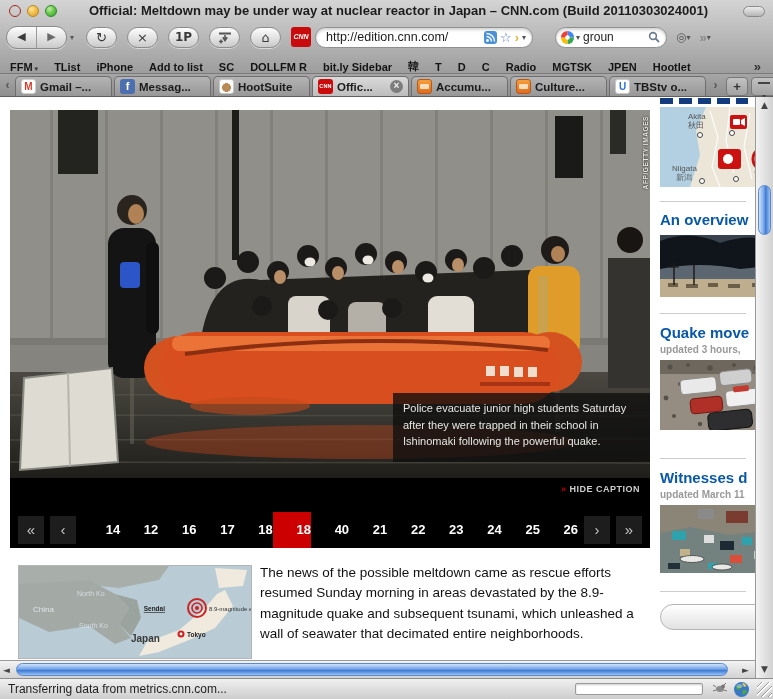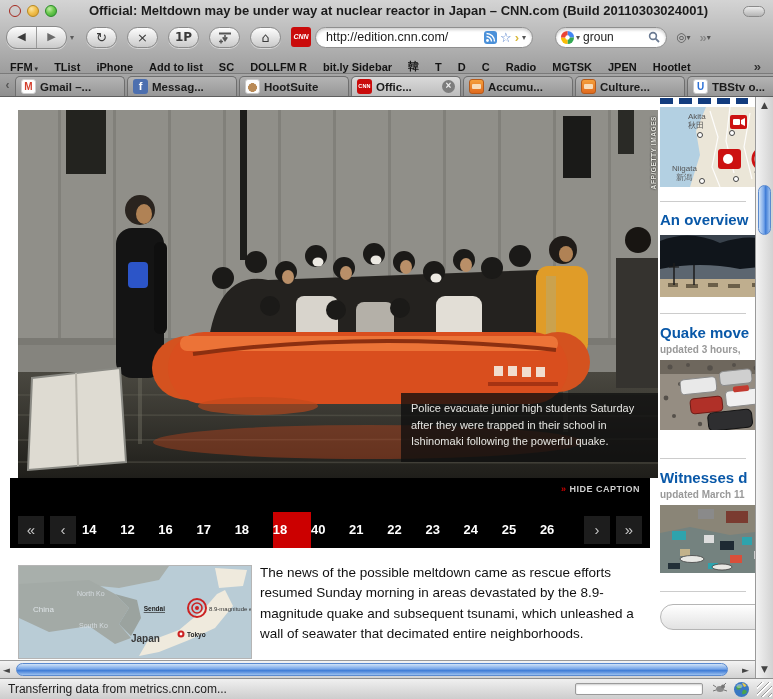--- a/index.html
+++ b/index.html
@@ -47,21 +47,21 @@
   .more-ic{font-size:13px;font-weight:bold;color:#8a8a8a;}
   
   .bmbar{position:relative;height:22px;display:flex;align-items:flex-end;padding:0 12px 0 10px;gap:16px;}
   .bm{font-size:11px;font-weight:bold;color:#141414;white-space:nowrap;flex:none;}
   .bm-caret{font-size:7px;color:#333;margin-left:2px;font-family:"DejaVu Sans",sans-serif;}
   .bm-overflow{margin-left:auto;font-size:13px;font-weight:bold;color:#333;}
   
   .tabbar{position:absolute;top:74px;left:0;width:773px;height:23px;display:flex;align-items:flex-end;
           background:linear-gradient(#a6a6a6,#8e8e8e);border-bottom:1px solid #5f5f5f;box-sizing:border-box;}
   .tab-scroll{width:15px;text-align:center;font-size:12px;color:#555;line-height:22px;flex:none;font-weight:bold;}
-  .tab{display:flex;align-items:center;height:20px;width:110px;box-sizing:border-box;flex:none;
+  .tab{display:flex;align-items:center;height:20px;width:97px;box-sizing:border-box;flex:none;
        margin-right:2px;padding:0 5px;border:1px solid #6e6e6e;border-bottom:none;border-radius:5px 5px 0 0;
        background:linear-gradient(#b4b4b4,#979797);}
   .tab.active{background:linear-gradient(#dadada,#bdbdbd);}
   .tlabel{flex:1;font-size:11.5px;font-weight:bold;color:#1b1b1b;white-space:nowrap;overflow:hidden;}
   .tab-close{flex:none;width:13px;height:13px;border-radius:50%;background:#7d7d7d;color:#f0f0f0;
              text-align:center;line-height:12px;font-size:10px;font-weight:bold;margin-left:3px;}
   .ticon{display:inline-block;width:15px;height:15px;border-radius:3px;margin-right:4px;flex:none;
          text-align:center;font-weight:bold;box-sizing:border-box;}
   .ticon-gmail{background:#fff;border:1px solid #d0d0d0;}
   .ticon-gmail::after{content:"M";color:#d43f2d;font-size:10px;line-height:13px;display:block;}
@@ -76,36 +76,36 @@
   .ticon-ustream{background:#fff;border:1px solid #c8c8c8;}
   .ticon-ustream::after{content:"U";color:#2a6fd6;font-size:10px;line-height:13px;display:block;}
   .tab-new{width:22px;height:19px;margin:0 3px;border:1px solid #777;border-radius:4px;flex:none;
            background:linear-gradient(#c2c2c2,#a2a2a2);text-align:center;line-height:18px;font-size:13px;font-weight:bold;color:#333;box-sizing:border-box;}
   .tab-list-btn{width:26px;height:19px;border:1px solid #777;border-radius:4px;flex:none;
            background:linear-gradient(#c2c2c2,#a2a2a2);text-align:center;box-sizing:border-box;}
   .tab-list-btn .bar{display:block;width:12px;height:2px;background:#444;margin:4px auto 1px;}
   .tab-list-btn .crt{font-size:8px;color:#444;line-height:6px;font-family:"DejaVu Sans",sans-serif;}
   
   .page-area{position:absolute;top:97px;left:0;width:755px;height:563px;background:#fff;overflow:hidden;}
-  .photo-wrap{position:absolute;left:18px;top:13px;width:640px;height:368px;background:#6a6a64;overflow:hidden;}
+  .photo-wrap{position:absolute;left:10px;top:13px;width:640px;height:368px;background:#6a6a64;overflow:hidden;}
   .caption-box{position:absolute;left:383px;top:283px;width:257px;height:69px;box-sizing:border-box;
                background:rgba(14,14,14,.78);color:#e6e6e2;font-size:11px;line-height:1.5;padding:7px 10px;}
   .credit{position:absolute;right:1px;top:6px;writing-mode:vertical-rl;transform:rotate(180deg);
           font-size:6.5px;letter-spacing:.6px;color:#e9e9e2;text-shadow:0 0 2px #000;font-weight:bold;}
   .headline-bar{position:absolute;left:10px;top:381px;width:640px;height:34px;background:#000;box-sizing:border-box;}
   .headline{position:absolute;left:12px;top:5px;color:#fff;font-size:19px;font-weight:bold;}
   .hidecap{position:absolute;right:10px;top:6px;font-size:9px;font-weight:bold;letter-spacing:.5px;color:#cfcfcf;}
   .hidecap .mk{color:#cc0000;margin-right:3px;}
   .pager{position:absolute;left:10px;top:415px;width:640px;height:36px;background:#000;
          display:flex;align-items:center;box-sizing:border-box;padding:0 8px;}
   .pg-arrow{width:26px;height:28px;background:#1d1d1d;color:#c8c8c8;text-align:center;line-height:27px;
             font-size:15px;flex:none;margin-right:6px;}
   .pg-arrow.rt{margin:0 0 0 6px;}
   .pages{flex:1;display:flex;height:36px;}
-  .page{flex:1;text-align:left;line-height:36px;color:#fff;font-size:13px;font-weight:bold;}
+  .page{flex:1;text-align:right;line-height:36px;color:#fff;font-size:13px;font-weight:bold;}
   .page.active{background:#cc0000;}
   .story-map{position:absolute;left:18px;top:468px;width:232px;height:92px;border:1px solid #b5b5b5;}
   .story-body{position:absolute;left:260px;top:466px;width:392px;font-size:13.5px;line-height:1.5;color:#111;}
   
   .sidebar{position:absolute;left:660px;top:0;width:95px;height:563px;overflow:hidden;}
   .clip-frag{width:88px;height:6px;margin:1px 0 3px;
              background:repeating-linear-gradient(90deg,#123c7e 0 13px,rgba(0,0,0,0) 13px 19px);}
   .sb-map{display:block;width:120px;height:80px;}
   .sb-div{width:86px;height:1px;background:#ccc;}
   .sb-title{width:200px;font-size:15px;font-weight:bold;color:#0958a8;white-space:nowrap;}

